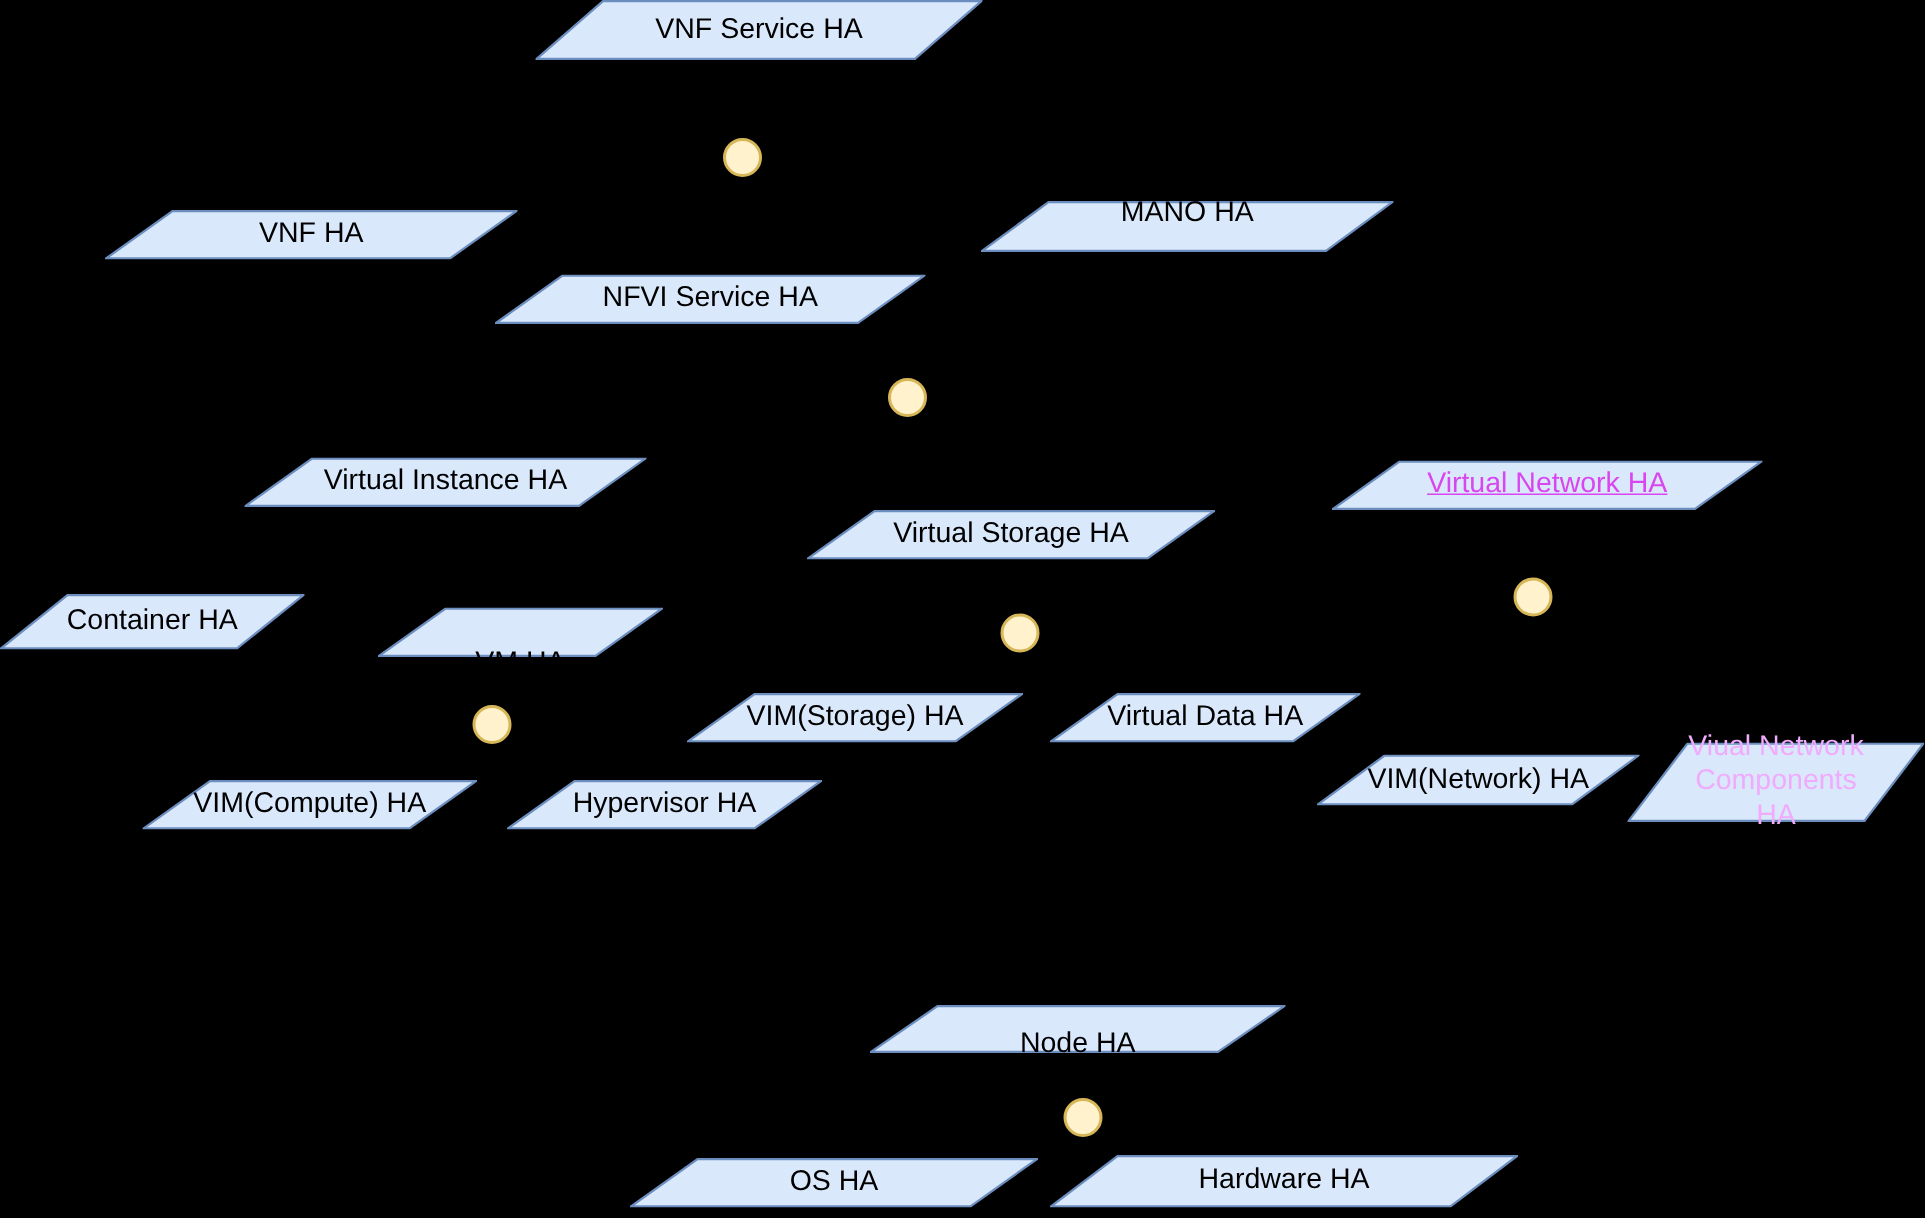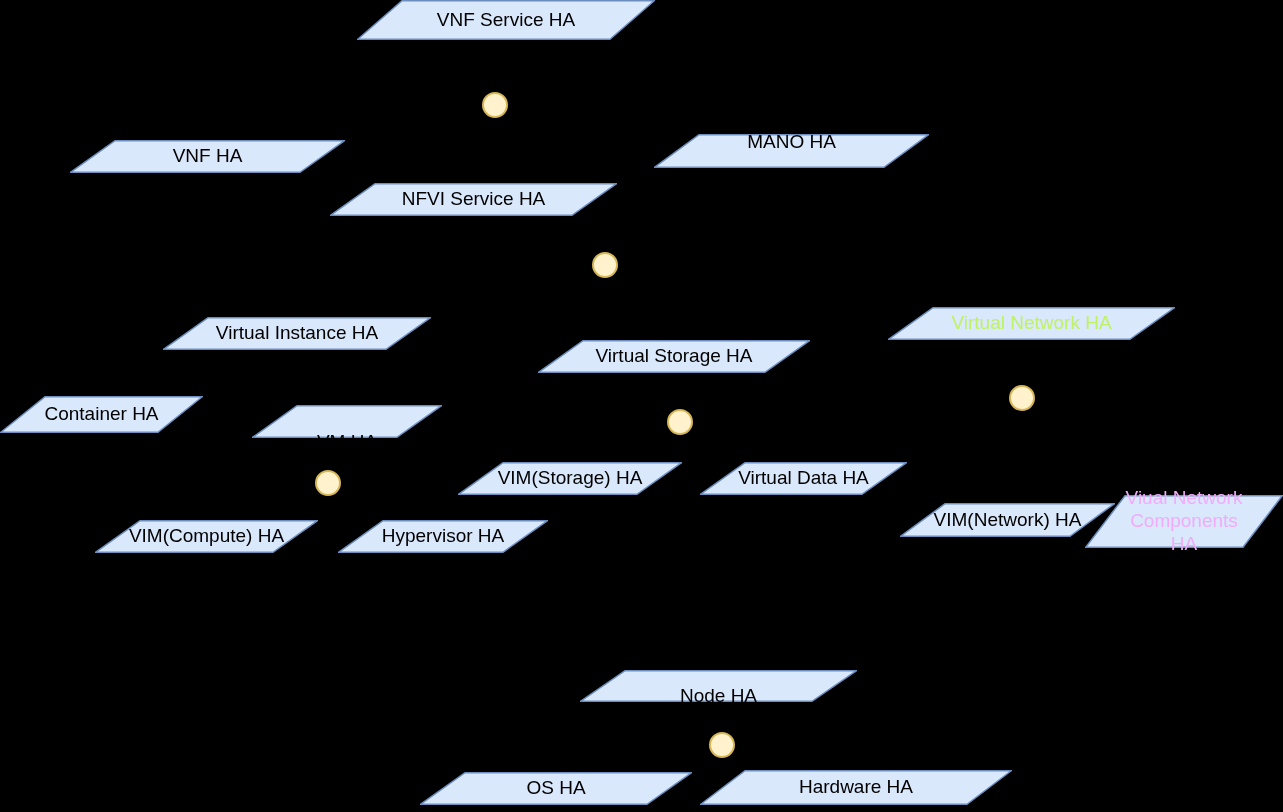--- a/index.html
+++ b/index.html
@@ -64,37 +64,37 @@
         <polygon points="45,0.75 274.25,0.75 230,33.25 0.75,33.25" fill="#dae8fc" stroke="#6c8ebf" stroke-width="1.5"></polygon>
       </svg>
       <span class="lbl" style="color: rgb(0, 0, 0);">MANO HA</span>
     </div>
     <div class="node" style="left: 330px; top: 183px; width: 287px; height: 33px;">
       <svg width="287" height="33">
         <polygon points="45,0.75 286.25,0.75 242,32.25 0.75,32.25" fill="#dae8fc" stroke="#6c8ebf" stroke-width="1.5"></polygon>
       </svg>
       <span class="lbl" style="color: rgb(0, 0, 0);">NFVI Service HA</span>
     </div>
-    <div class="node" style="left: 163px; top: 317px; width: 268px; height: 33px;">
+    <div class="node" style="left: 163px; top: 305px; width: 268px; height: 33px;">
       <svg width="268" height="33">
         <polygon points="45,0.75 267.25,0.75 223,32.25 0.75,32.25" fill="#dae8fc" stroke="#6c8ebf" stroke-width="1.5"></polygon>
       </svg>
       <span class="lbl" style="color: rgb(0, 0, 0);">Virtual Instance HA</span>
     </div>
     <div class="node" style="left: 538px; top: 340px; width: 272px; height: 33px;">
       <svg width="272" height="33">
         <polygon points="45,0.75 271.25,0.75 227,32.25 0.75,32.25" fill="#dae8fc" stroke="#6c8ebf" stroke-width="1.5"></polygon>
       </svg>
       <span class="lbl" style="color: rgb(0, 0, 0);">Virtual Storage HA</span>
     </div>
     <div class="node" style="left: 888px; top: 307px; width: 287px; height: 33px;">
       <svg width="287" height="33">
         <polygon points="45,0.75 286.25,0.75 242,32.25 0.75,32.25" fill="#dae8fc" stroke="#6c8ebf" stroke-width="1.5"></polygon>
       </svg>
-      <span class="lbl" style="color: #bef264;">Virtual Network HA</span>
+      <span class="lbl" style="color: #d946ef; text-decoration: underline;">Virtual Network HA</span>
     </div>
     <div class="node" style="left: 0px; top: 396px; width: 203px; height: 37px;">
       <svg width="203" height="37">
         <polygon points="45,0.75 202.25,0.75 158,36.25 0.75,36.25" fill="#dae8fc" stroke="#6c8ebf" stroke-width="1.5"></polygon>
       </svg>
       <span class="lbl" style="color: rgb(0, 0, 0);">Container HA</span>
     </div>
     <div class="node" style="left: 252px; top: 405px; width: 190px; height: 33px;">
       <svg width="190" height="33">
         <polygon points="45,0.75 189.25,0.75 145,32.25 0.75,32.25" fill="#dae8fc" stroke="#6c8ebf" stroke-width="1.5"></polygon>
@@ -118,21 +118,21 @@
         <polygon points="45,0.75 222.25,0.75 178,32.25 0.75,32.25" fill="#dae8fc" stroke="#6c8ebf" stroke-width="1.5"></polygon>
       </svg>
       <span class="lbl" style="color: rgb(0, 0, 0);">VIM(Compute) HA</span>
     </div>
     <div class="node" style="left: 338px; top: 520px; width: 210px; height: 33px;">
       <svg width="210" height="33">
         <polygon points="45,0.75 209.25,0.75 165,32.25 0.75,32.25" fill="#dae8fc" stroke="#6c8ebf" stroke-width="1.5"></polygon>
       </svg>
       <span class="lbl" style="color: rgb(0, 0, 0);">Hypervisor HA</span>
     </div>
-    <div class="node" style="left: 900px; top: 503px; width: 215px; height: 34px;">
+    <div class="node" style="left: 878px; top: 503px; width: 215px; height: 34px;">
       <svg width="215" height="34">
         <polygon points="45,0.75 214.25,0.75 170,33.25 0.75,33.25" fill="#dae8fc" stroke="#6c8ebf" stroke-width="1.5"></polygon>
       </svg>
       <span class="lbl" style="color: rgb(0, 0, 0);">VIM(Network) HA</span>
     </div>
     <div class="node" style="left: 1085px; top: 495px; width: 198px; height: 53px;">
       <svg width="198" height="53">
         <polygon points="40,0.75 197.25,0.75 158,52.25 0.75,52.25" fill="#dae8fc" stroke="#6c8ebf" stroke-width="1.5"></polygon>
       </svg>
       <span class="lbl" style="color: #f0abfc;">Viual Network Components HA</span>

